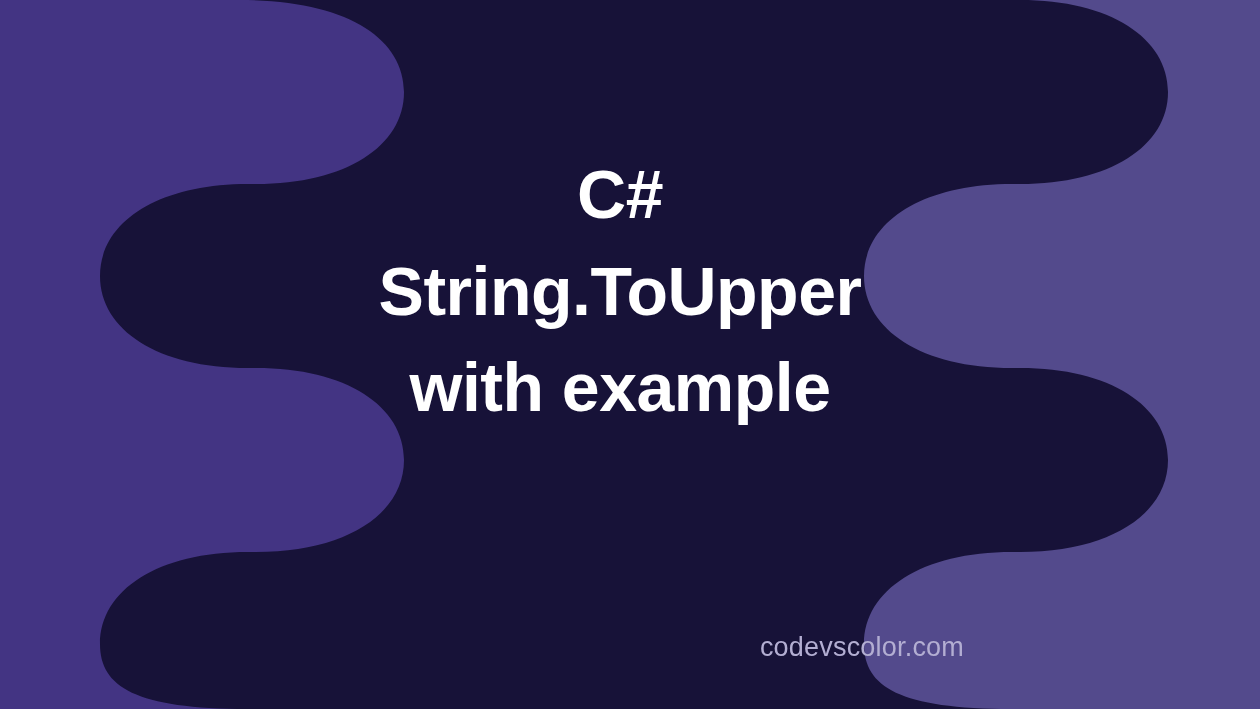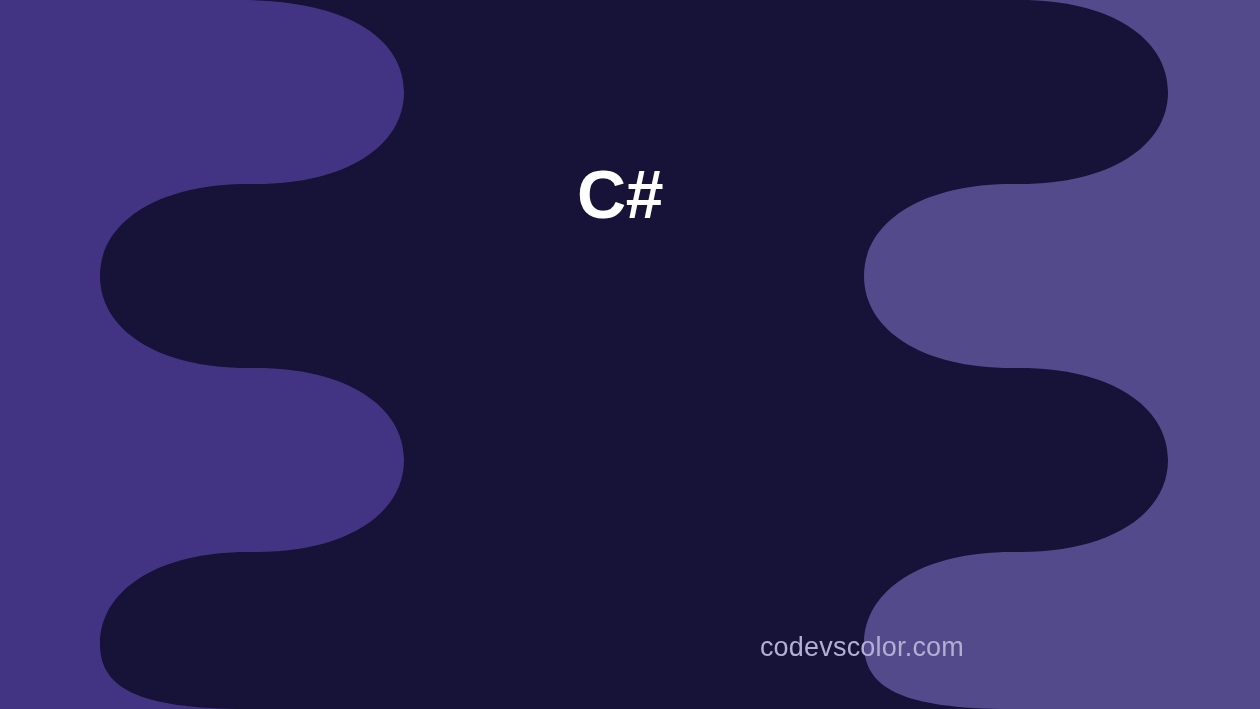--- a/index.html
+++ b/index.html
@@ -105,18 +105,20 @@
       L 256 184
       C 346 184 404 146 404 92
       C 404 38 346 0 240 0
       Z" fill="#171238"></path>
   </svg>
 
   <div id="content" style="width: 1260px; height: 709px;">
 
     <div id="headline" style="color: rgb(255, 255, 255);">
       <span class="line">C#</span>
+      <span class="line">String.ToUpper</span>
+      <span class="line">with example</span>
     </div>
 
     <div id="watermark" style="color: rgb(179, 174, 210); padding-left: 33px;">codevscolor.com</div>
 
   </div>
 </div>
 
 </body></html>

